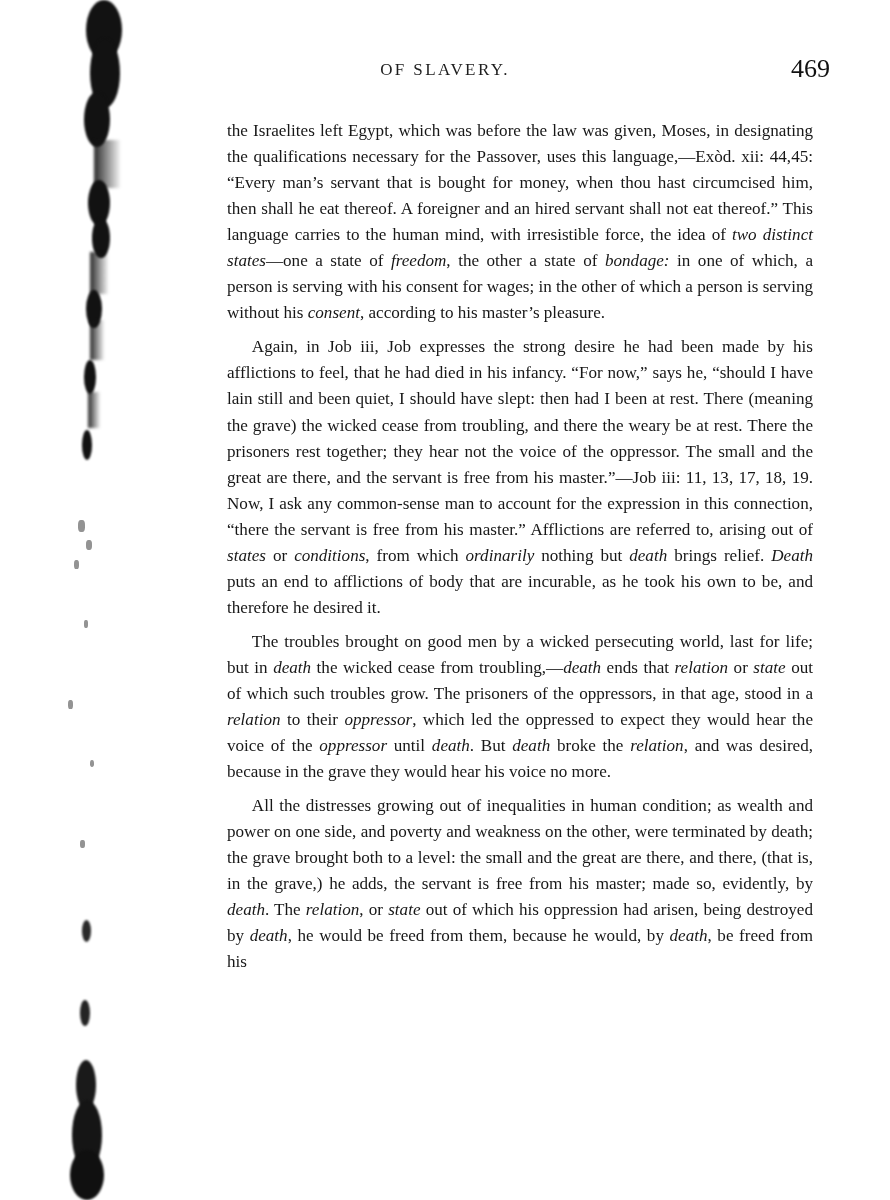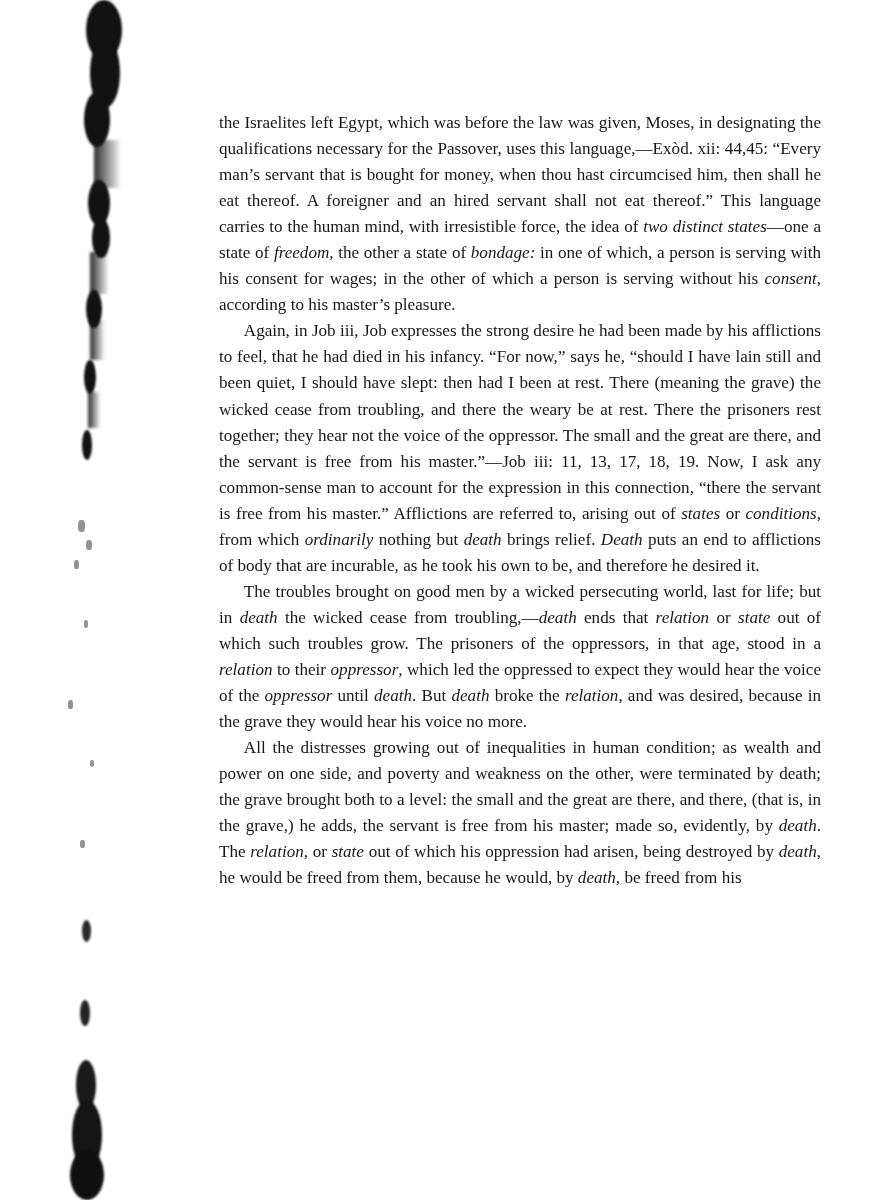--- a/index.html
+++ b/index.html
@@ -69,21 +69,21 @@
     top: 110px;
     left: 219px;
     width: 602px;
     font-size: 17.1px;
     line-height: 26.05px;
     text-align: justify;
     text-justify: inter-word;
     color: #171717;
   }
   .body-text p {
-    margin: 0;
+    margin: 8px;
     text-indent: 1.45em;
   }
   .body-text p.noindent {
     text-indent: 0;
   }
   .body-text i {
     font-style: italic;
   }
 
   
@@ -119,20 +119,24 @@
     <div class="blot" style="left:22px; top:920px; width:9px; height:22px; background:#2a2a2a;"></div>
     <div class="blot" style="left:20px; top:1000px; width:10px; height:26px; background:#242424;"></div>
     <div class="blot" style="left:16px; top:1060px; width:20px; height:50px; background:#1a1a1a;"></div>
     <div class="blot" style="left:12px; top:1100px; width:30px; height:70px; background:#151515;"></div>
     <div class="blot" style="left:10px; top:1150px; width:34px; height:50px; background:#101010;"></div>
     <div class="speck" style="left:8px; top:700px; width:5px; height:9px;"></div>
     <div class="speck" style="left:30px; top:760px; width:4px; height:7px;"></div>
     <div class="speck" style="left:20px; top:840px; width:5px; height:8px;"></div>
   </div>
 
+  <div class="header">
+    <div class="running-head">OF SLAVERY.</div>
+    <div class="folio">469</div>
+  </div>
 
   <div class="body-text" id="body-text">
       <p class="noindent"><span>the Israelites left Egypt, which was before the law was given, Moses, in designating the qualifications necessary for the Passover, uses this language,—Exòd. xii: 44,45: “Every man’s servant that is bought for money, when thou hast circumcised him, then shall he eat thereof. A foreigner and an hired servant shall not eat thereof.” This language carries to the human mind, with irresistible force, the idea of </span><i>two distinct states</i><span>—one a state of </span><i>freedom</i><span>, the other a state of </span><i>bondage:</i><span> in one of which, a person is serving with his consent for wages; in the other of which a person is serving without his </span><i>consent</i><span>, according to his master’s pleasure.</span></p>
       <p class=""><span>Again, in Job iii, Job expresses the strong desire he had been made by his afflictions to feel, that he had died in his infancy. “For now,” says he, “should I have lain still and been quiet, I should have slept: then had I been at rest. There (meaning the grave) the wicked cease from troubling, and there the weary be at rest. There the prisoners rest together; they hear not the voice of the oppressor. The small and the great are there, and the servant is free from his master.”—Job iii: 11, 13, 17, 18, 19. Now, I ask any common-sense man to account for the expression in this connection, “there the servant is free from his master.” Afflictions are referred to, arising out of </span><i>states</i><span> or </span><i>conditions</i><span>, from which </span><i>ordinarily</i><span> nothing but </span><i>death</i><span> brings relief. </span><i>Death</i><span> puts an end to afflictions of body that are incurable, as he took his own to be, and therefore he desired it.</span></p>
       <p class=""><span>The troubles brought on good men by a wicked persecuting world, last for life; but in </span><i>death</i><span> the wicked cease from troubling,—</span><i>death</i><span> ends that </span><i>relation</i><span> or </span><i>state</i><span> out of which such troubles grow. The prisoners of the oppressors, in that age, stood in a </span><i>relation</i><span> to their </span><i>oppressor</i><span>, which led the oppressed to expect they would hear the voice of the </span><i>oppressor</i><span> until </span><i>death</i><span>. But </span><i>death</i><span> broke the </span><i>relation</i><span>, and was desired, because in the grave they would hear his voice no more.</span></p>
       <p class=""><span>All the distresses growing out of inequalities in human condition; as wealth and power on one side, and poverty and weakness on the other, were terminated by death; the grave brought both to a level: the small and the great are there, and there, (that is, in the grave,) he adds, the servant is free from his master; made so, evidently, by </span><i>death</i><span>. The </span><i>relation</i><span>, or </span><i>state</i><span> out of which his oppression had arisen, being destroyed by </span><i>death</i><span>, he would be freed from them, because he would, by </span><i>death</i><span>, be freed from his</span></p>
     </div>
 
 </div>
 

